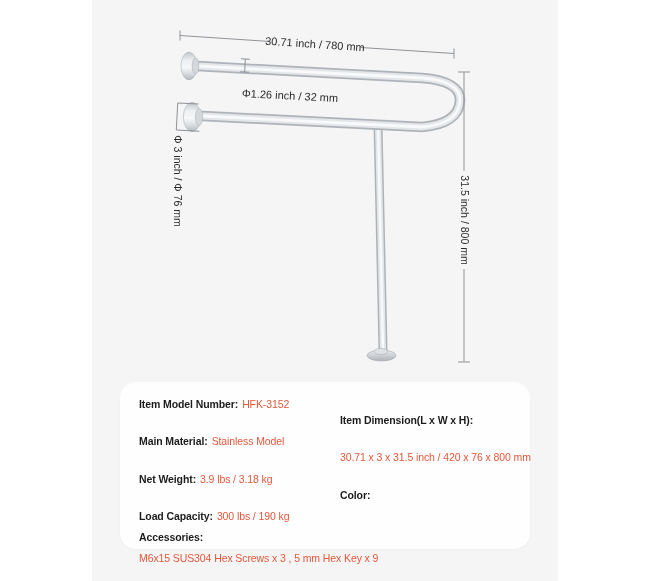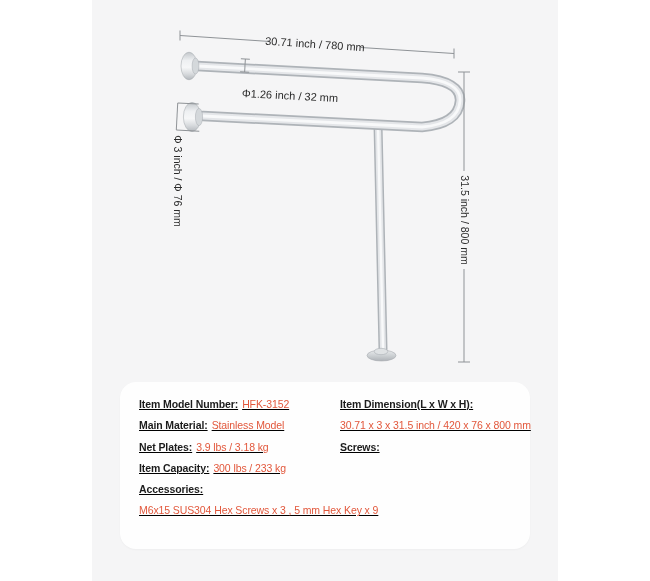--- a/index.html
+++ b/index.html
@@ -19,23 +19,23 @@
   .t2{fill:none;stroke:#e4e6e9;stroke-width:7;stroke-linecap:round;}
   .t3{fill:none;stroke:#f8f9fa;stroke-width:2.8;stroke-linecap:round;}
   .l1{fill:none;stroke:#aeb3b8;stroke-width:9;stroke-linecap:round;}
   .l2{fill:none;stroke:#e4e6e9;stroke-width:6;stroke-linecap:round;}
   .l3{fill:none;stroke:#f8f9fa;stroke-width:2.4;stroke-linecap:round;}
   .spec-card{
     position:absolute;left:28px;top:382px;width:410px;height:167px;
     background:#fefefe;border-radius:16px;box-sizing:border-box;
     padding:12px 19px;box-shadow:0 1px 2px rgba(0,0,0,0.03);
   }
-  .row{display:flex;line-height:21.3px;font-size:10.5px;letter-spacing:-0.1px;white-space:nowrap;text-decoration:underline;}
+  .row{display:flex;line-height:21.3px;font-size:10.5px;letter-spacing:-0.1px;white-space:nowrap;}
   .col-l{width:201px;flex:none;}
-  .col-r{flex:1;}
+  .col-r{flex:1;margin-top:16px;}
   .lbl{color:#1c1c1c;font-weight:bold;}
   .val{color:#e2573b;}
   .sp{display:inline-block;width:4px;}
 </style>
 </head>
 <body>
 
 <div class="panel">
 
   <svg class="diagram" width="466" height="380" viewBox="0 0 466 380">
@@ -126,30 +126,30 @@
       <div class="col-l">
         <span class="lbl">Main Material:</span><span class="sp"></span><span class="val">Stainless Model</span>
       </div>
       <div class="col-r">
         <span class="val">30.71 x 3 x 31.5 inch / 420 x 76 x 800 mm</span>
       </div>
     </div>
 
     <div class="row">
       <div class="col-l">
-        <span class="lbl">Net Plates:</span><span class="sp"></span><span class="val">3.9 lbs / 3.18 kg</span>
+        <span class="lbl">Net Weight:</span><span class="sp"></span><span class="val">3.9 lbs / 3.18 kg</span>
       </div>
       <div class="col-r">
-        <span class="lbl">Screws:</span>
+        <span class="lbl">Color:</span>
       </div>
     </div>
 
     <div class="row">
       <div class="col-l">
-        <span class="lbl">Item Capacity:</span><span class="sp"></span><span class="val">300 lbs / 233 kg</span>
+        <span class="lbl">Load Capacity:</span><span class="sp"></span><span class="val">300 lbs / 190 kg</span>
       </div>
     </div>
 
     <div class="row">
       <span class="lbl">Accessories:</span>
     </div>
 
 
     <div class="row">
       <span class="val">M6x15 SUS304 Hex Screws x 3 , 5 mm Hex Key x 9</span>

